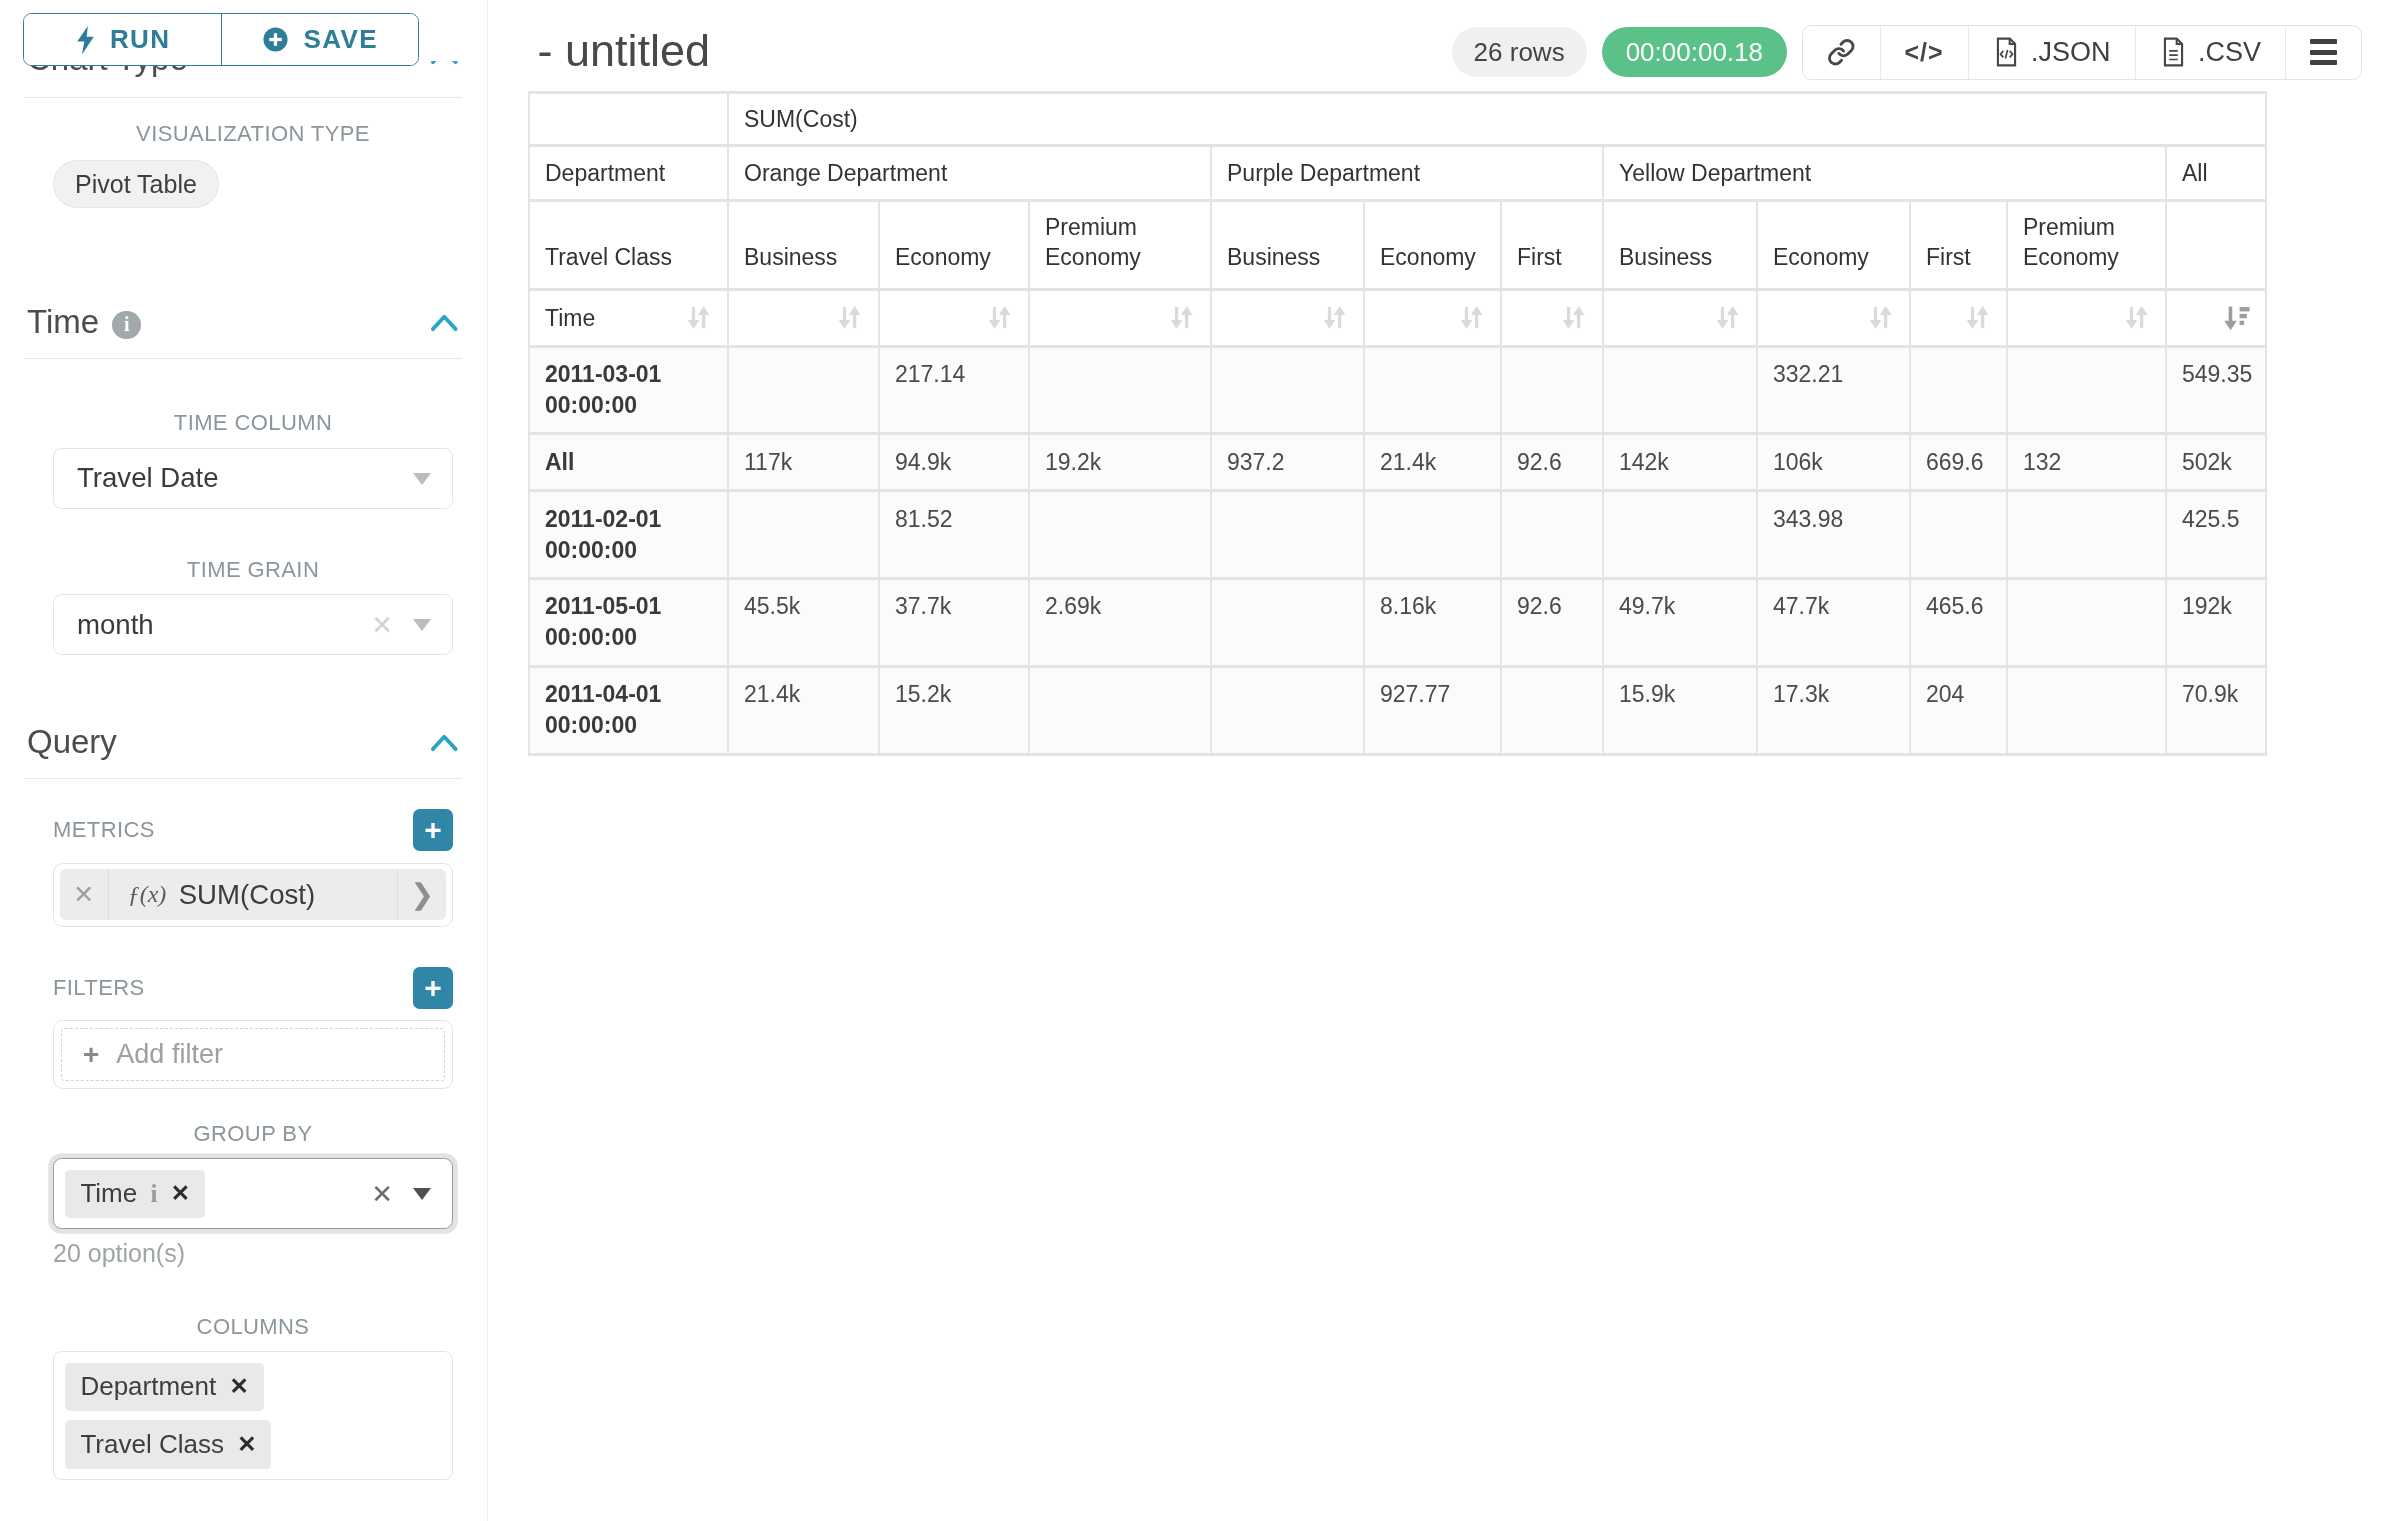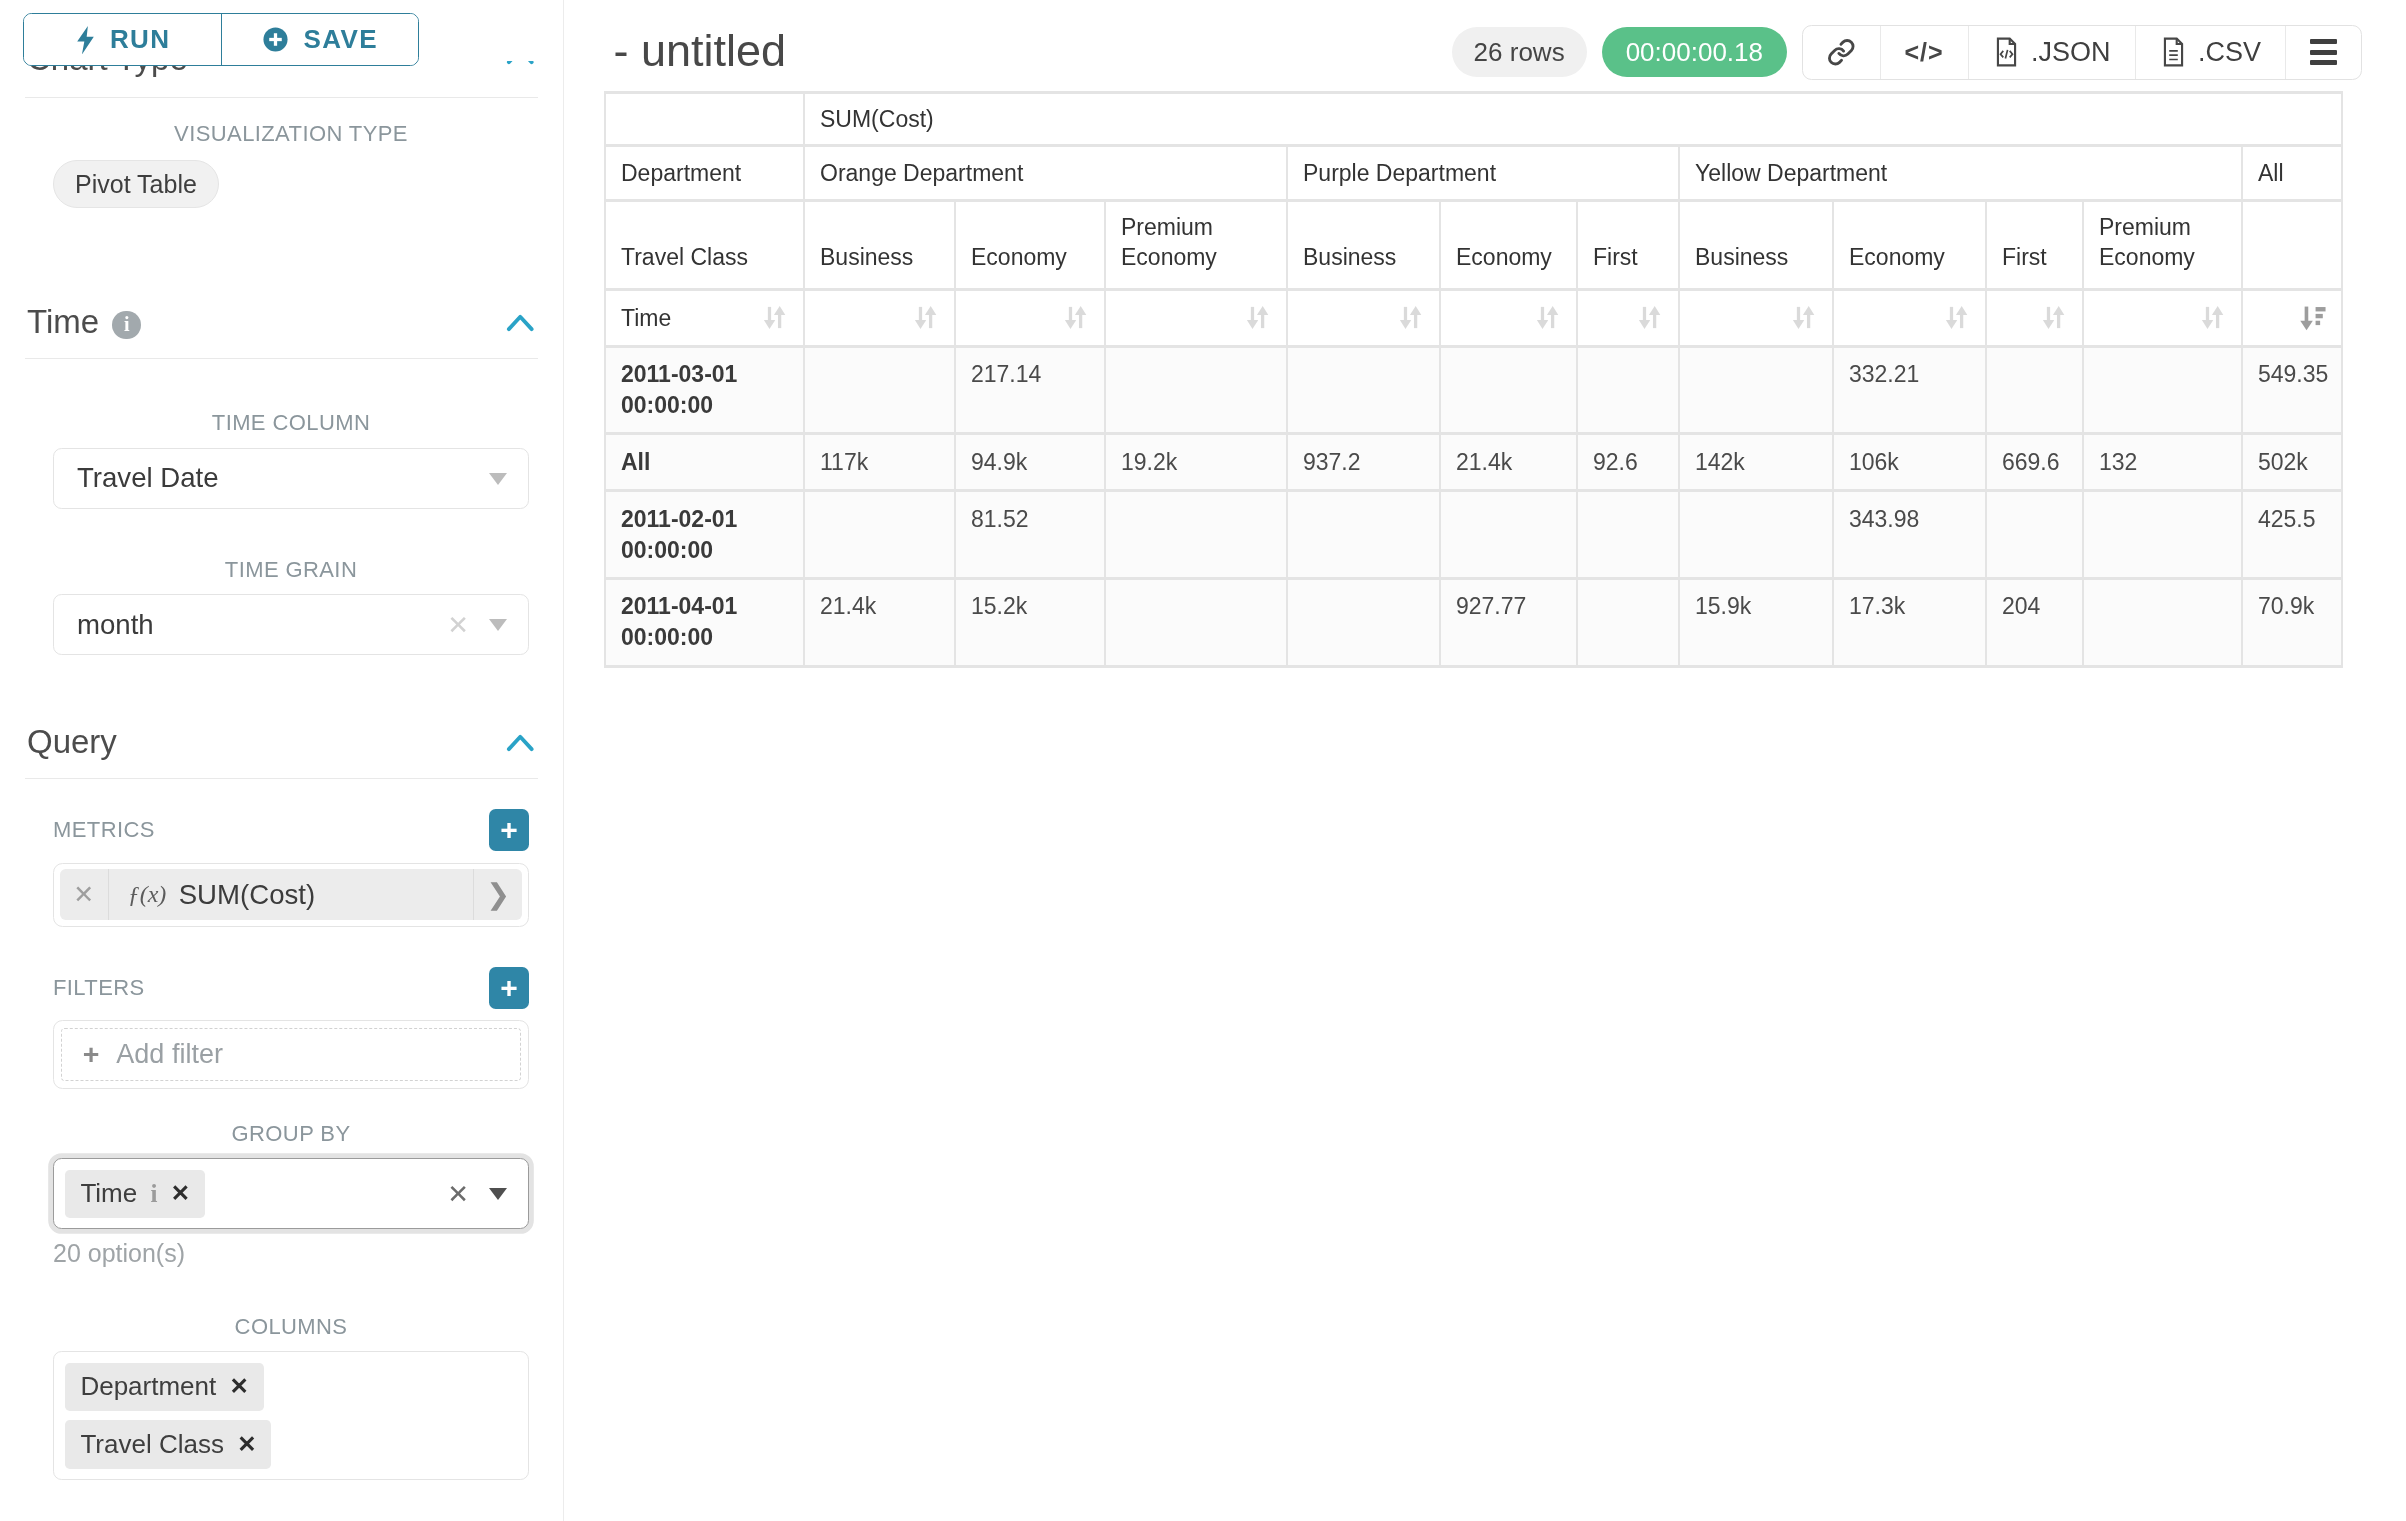--- a/index.html
+++ b/index.html
@@ -3,21 +3,21 @@
 <meta charset="utf-8">
 <style>
   * { box-sizing: border-box; margin: 0; padding: 0; }
   html,body { width:2406px; height:1522px; }
   body {
     font-family: "Liberation Sans", sans-serif;
     background:#fff; color:#3d3d3d;
     display:flex; overflow:hidden;
   }
   
-  .panel { position:relative; width:564px; flex:none; height:1522px;
+  .panel { position:relative; width:488px; flex:none; height:1522px;
            border-right:1.9px solid #ececec; background:#fff; overflow:hidden; }
   .chart-type-head { position:absolute; top:36px; left:27px; right:28.5px;
            display:flex; justify-content:space-between; align-items:flex-start;
            font-size:33px; color:#4c4c4c; z-index:1; line-height:46px;}
   .chart-type-head svg { margin-top:9.5px; }
   .top-cover { position:absolute; top:0; left:0; right:0; height:61px; background:#fff; z-index:2; }
   .btn-group { position:absolute; top:13.3px; left:23px; z-index:3; display:flex;
            border:1.9px solid #2e7e9a; border-radius:8.6px; background:#fff; overflow:hidden; }
   .btn { width:197px; height:51px; display:flex; align-items:center; justify-content:center;
          gap:14.3px; color:#2e7e9a; font-weight:700; font-size:26px; letter-spacing:1.4px;
@@ -520,20 +520,34 @@
           <td></td>
           <td></td>
           <td></td>
           <td></td>
           <td>343.98</td>
           <td></td>
           <td></td>
           <td>425.5</td>
         </tr>
         <tr class="tall">
+          <th>2011-05-01 00:00:00</th>
+          <td>45.5k</td>
+          <td>37.7k</td>
+          <td>2.69k</td>
+          <td></td>
+          <td>8.16k</td>
+          <td>92.6</td>
+          <td>49.7k</td>
+          <td>47.7k</td>
+          <td>465.6</td>
+          <td></td>
+          <td>192k</td>
+        </tr>
+        <tr class="tall">
           <th>2011-04-01 00:00:00</th>
           <td>21.4k</td>
           <td>15.2k</td>
           <td></td>
           <td></td>
           <td>927.77</td>
           <td></td>
           <td>15.9k</td>
           <td>17.3k</td>
           <td>204</td>

